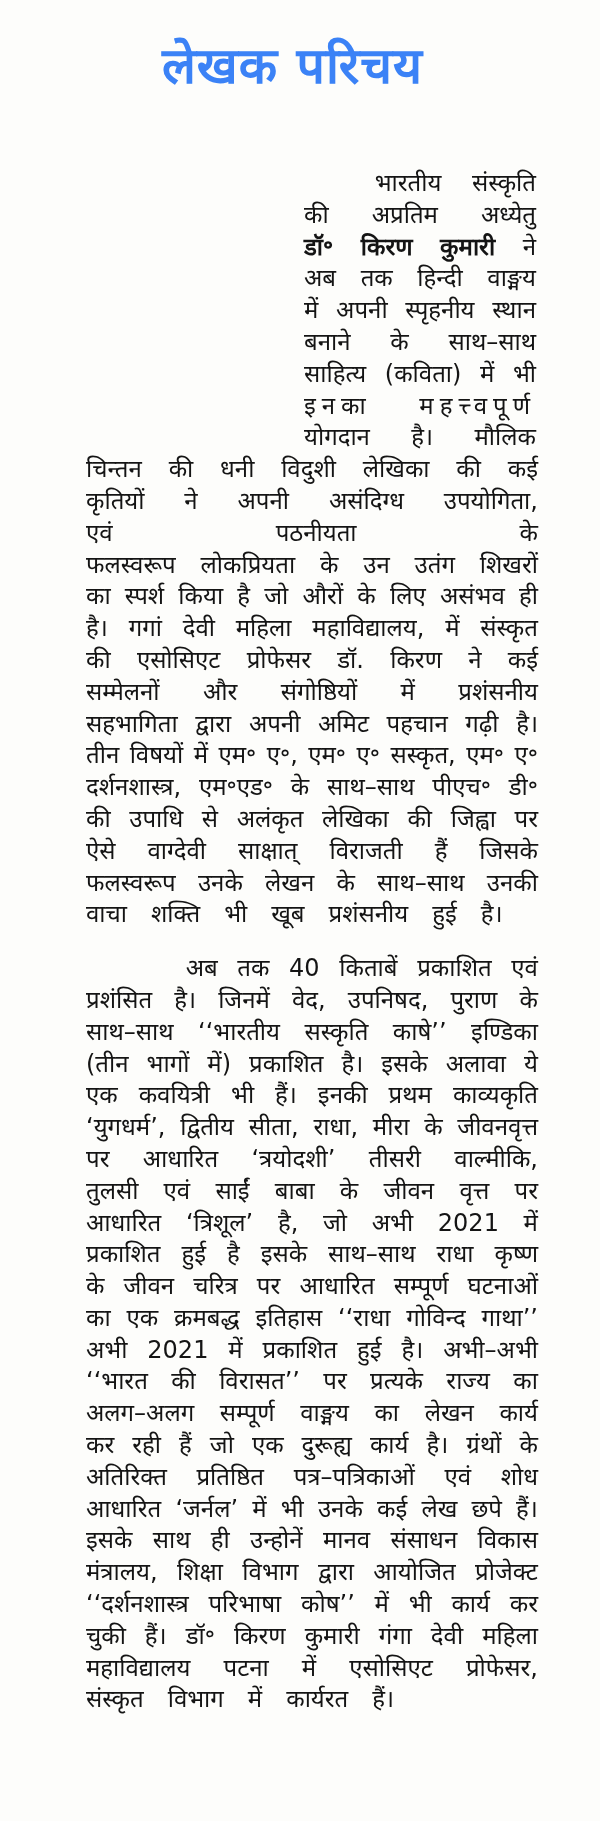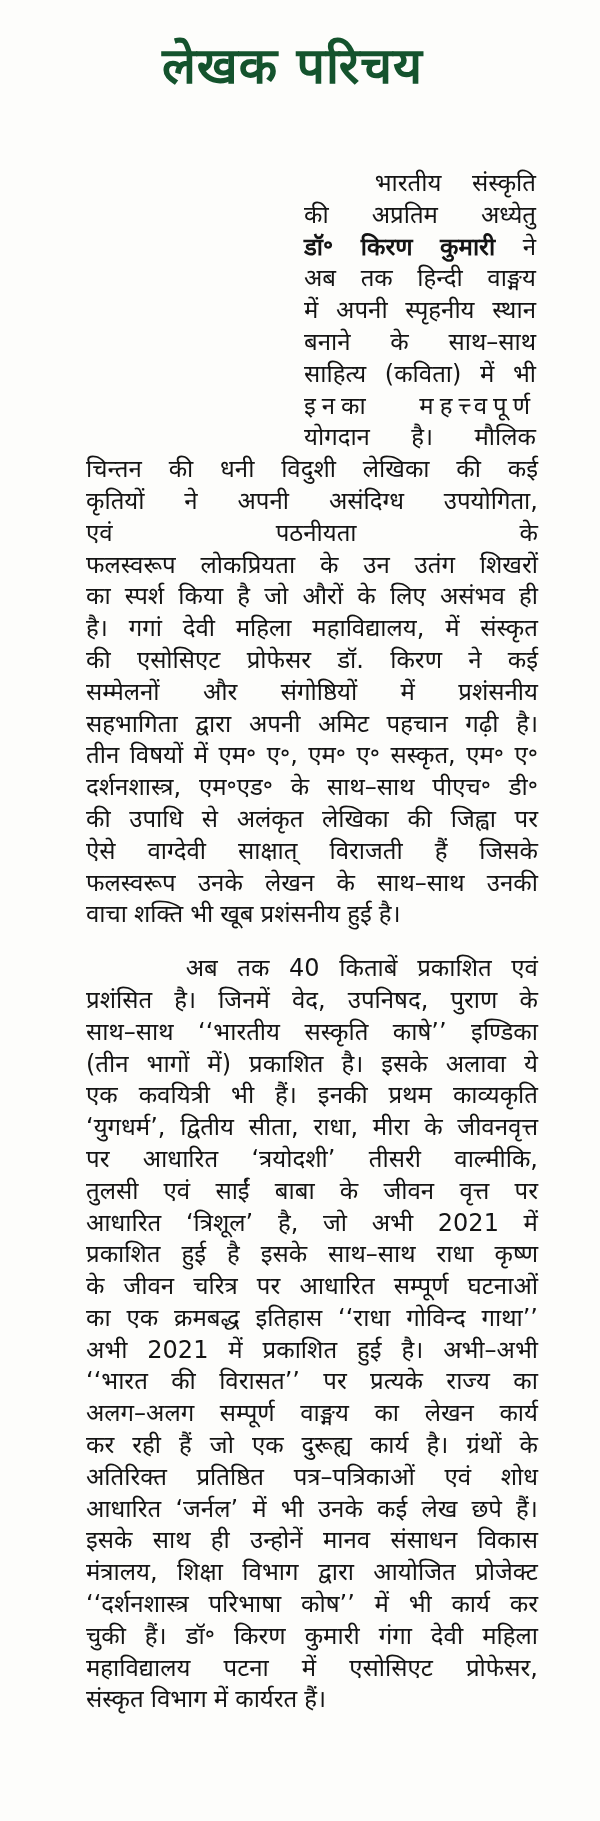--- a/index.html
+++ b/index.html
@@ -11,40 +11,40 @@
     overflow:hidden;
     font-family:"DejaVu Sans","Liberation Sans",sans-serif;
     color:#141414;
   }
   .title{
     margin:26px 15px 0 0;
     text-align:center;
     font-size:50px;
     line-height:80px;
     font-weight:700;
-    color:#14532d;
+    color:#3b82f6;
     letter-spacing:1px;
   }
   .body-text{
     margin:62px 0 0 86px;
     width:452px;
   }
   .para{margin:0;padding:0;}
   .para + .para{margin-top:22px;}
   .line{
     display:flex;
     justify-content:space-between;
     align-items:baseline;
     height:31.8px;
     line-height:31.8px;
     font-size:24px;
     white-space:nowrap;
   }
   .line.narrow{margin-left:218px;width:232px;}
-  .line.lastline{justify-content:flex-start;gap:7px;}
+  .line.lastline{justify-content:flex-start;gap:24px;}
   .w{display:inline-block;}
   .w.b{font-weight:700;}
   .ind{flex:0 0 auto;display:inline-block;height:1px;}
   .photo-blank{
     position:absolute;
     left:86px;top:170px;
     width:208px;height:280px;
     background:transparent;
   }
 </style>

